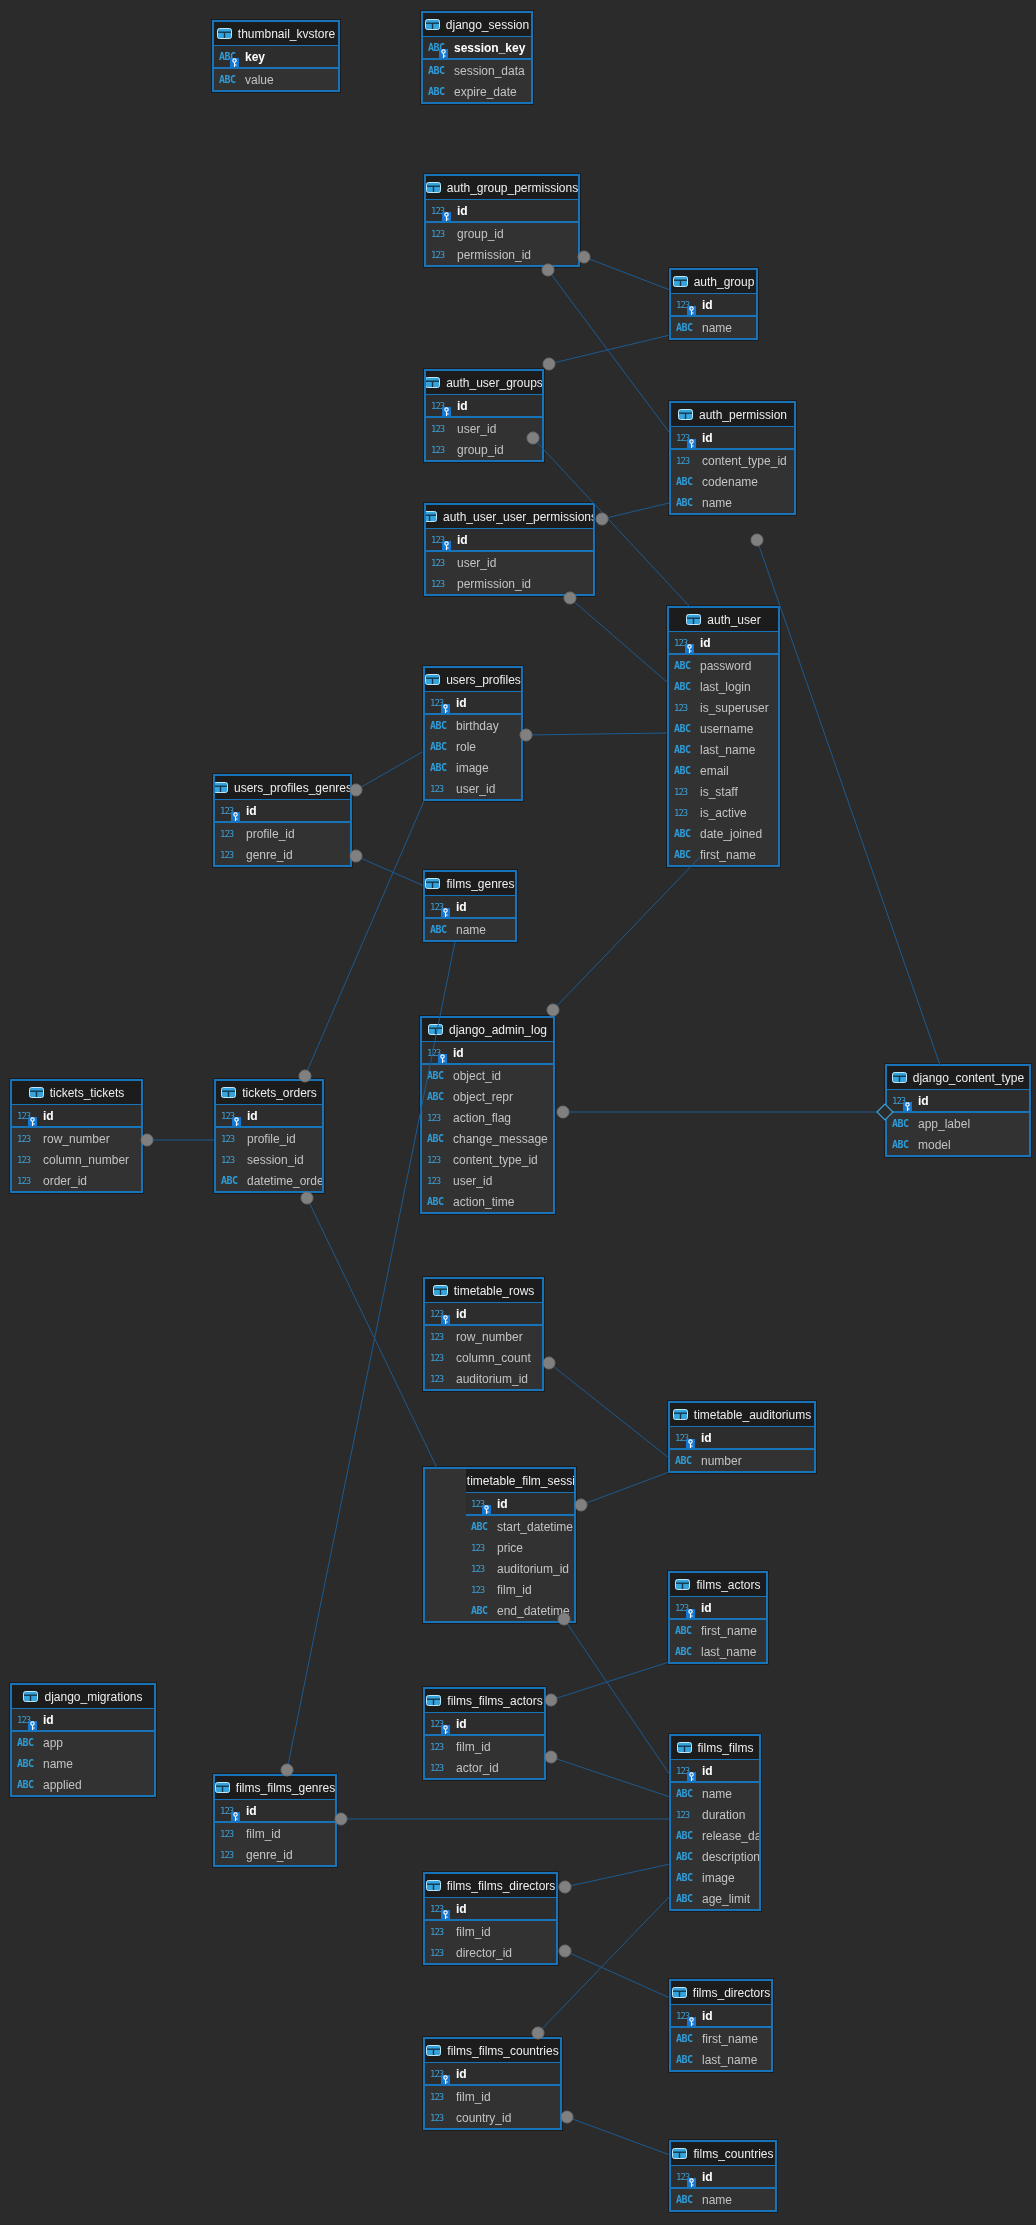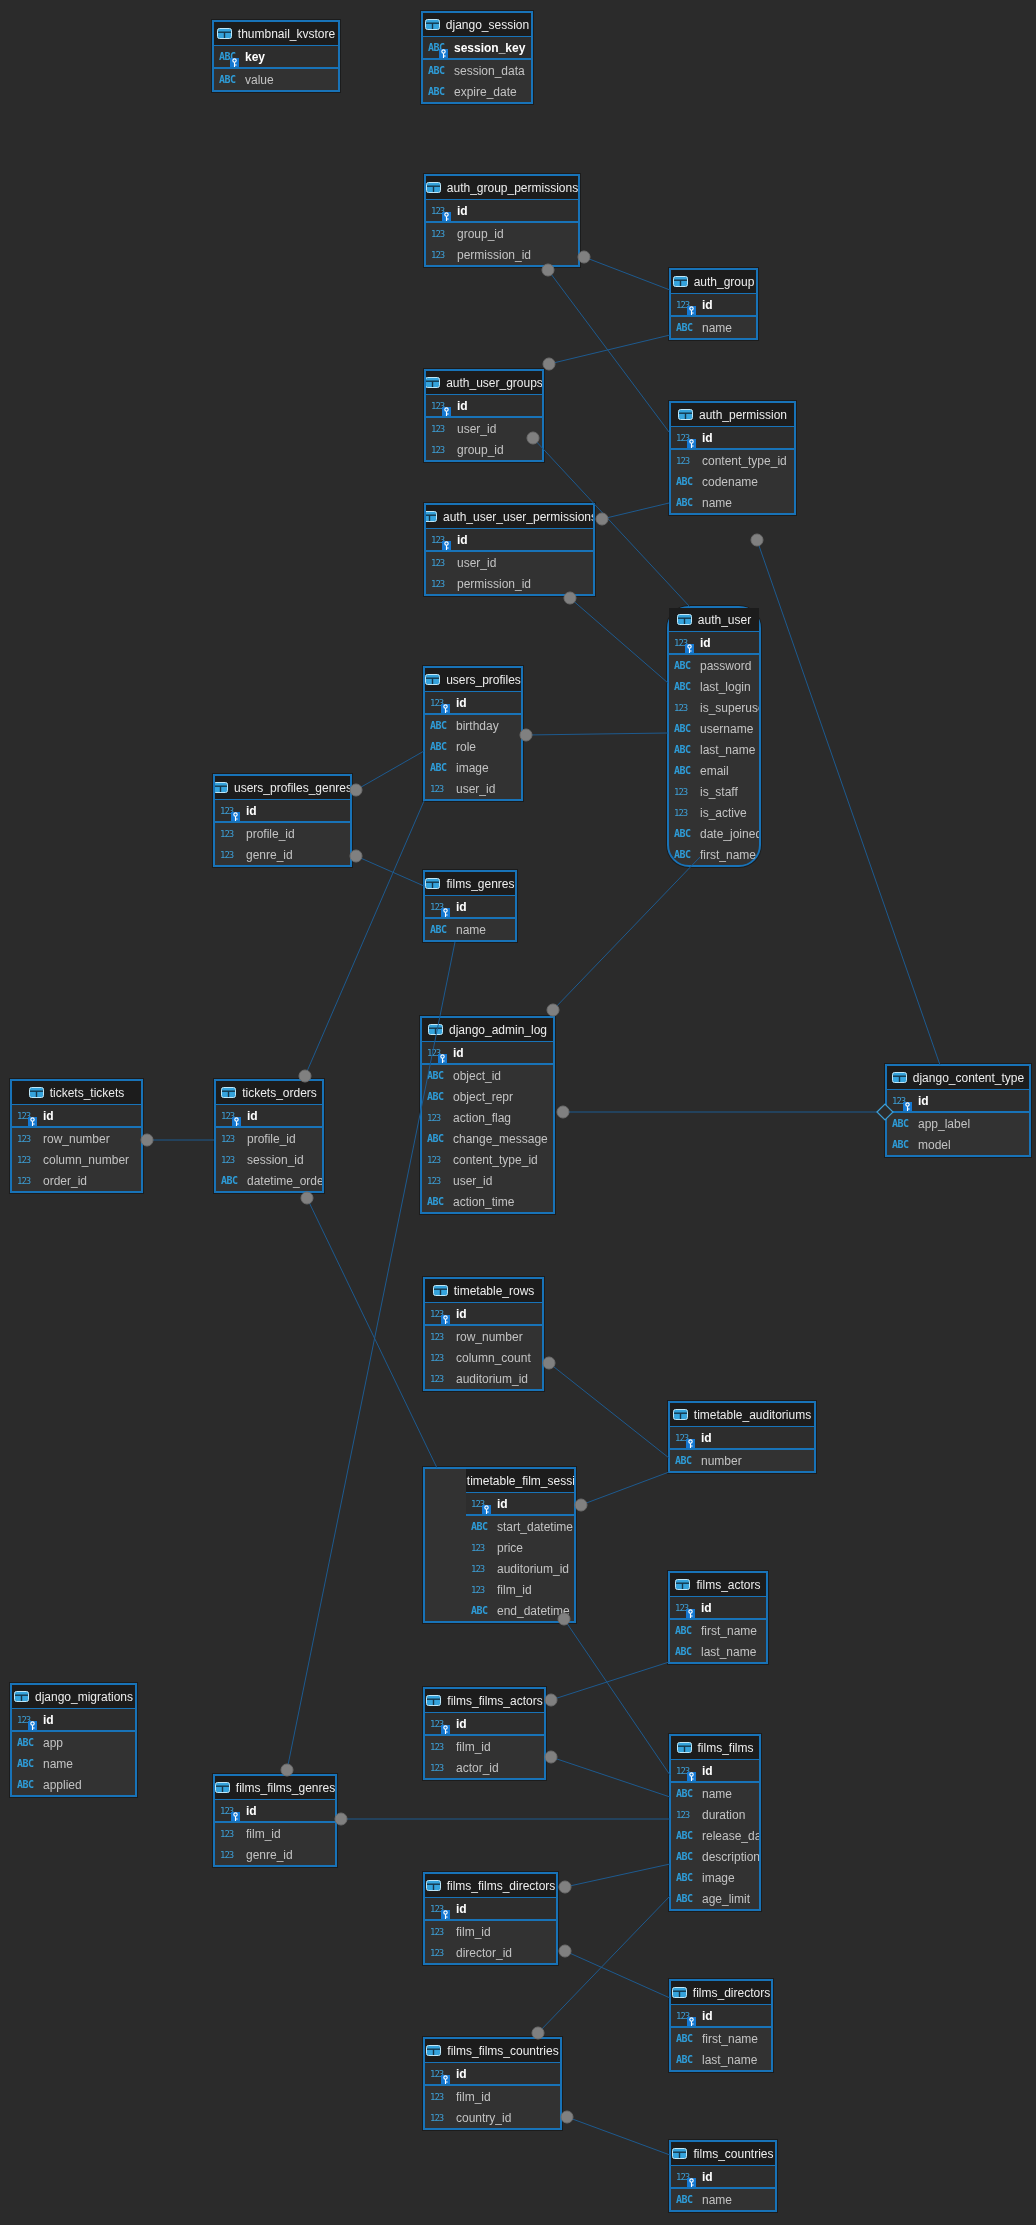--- a/index.html
+++ b/index.html
@@ -250,21 +250,21 @@
       </div>
       <div class="row">
         <span class="ticon num">123</span>
         <span>user_id</span>
       </div>
       <div class="row">
         <span class="ticon num">123</span>
         <span>permission_id</span>
       </div>
     </div>
-    <div class="table" style="left: 667px; top: 606px; width: 94px; border-radius: 22px;">
+    <div class="table" style="left: 667px; top: 606px; width: 113px;">
       <div class="thead">
         <span class="tableicon">
           <svg width="15" height="11" viewBox="0 0 15 11">
             <rect x="0.5" y="0.5" width="14" height="10" rx="2" fill="#35a3dc" stroke="#bfe6f7" stroke-width="1"></rect>
             <line x1="1" y1="4.2" x2="14" y2="4.2" stroke="#15364a" stroke-width="1.4"></line>
             <line x1="7.5" y1="4.2" x2="7.5" y2="10" stroke="#15364a" stroke-width="1.4"></line>
           </svg>
         </span>
         <span>auth_user</span>
       </div>
@@ -674,21 +674,21 @@
       </div>
       <div class="row">
         <span class="ticon text">ABC</span>
         <span>first_name</span>
       </div>
       <div class="row">
         <span class="ticon text">ABC</span>
         <span>last_name</span>
       </div>
     </div>
-    <div class="table" style="left: 10px; top: 1683px; width: 127px;">
+    <div class="table" style="left: 10px; top: 1683px; width: 146px;">
       <div class="thead">
         <span class="tableicon">
           <svg width="15" height="11" viewBox="0 0 15 11">
             <rect x="0.5" y="0.5" width="14" height="10" rx="2" fill="#35a3dc" stroke="#bfe6f7" stroke-width="1"></rect>
             <line x1="1" y1="4.2" x2="14" y2="4.2" stroke="#15364a" stroke-width="1.4"></line>
             <line x1="7.5" y1="4.2" x2="7.5" y2="10" stroke="#15364a" stroke-width="1.4"></line>
           </svg>
         </span>
         <span>django_migrations</span>
       </div>

